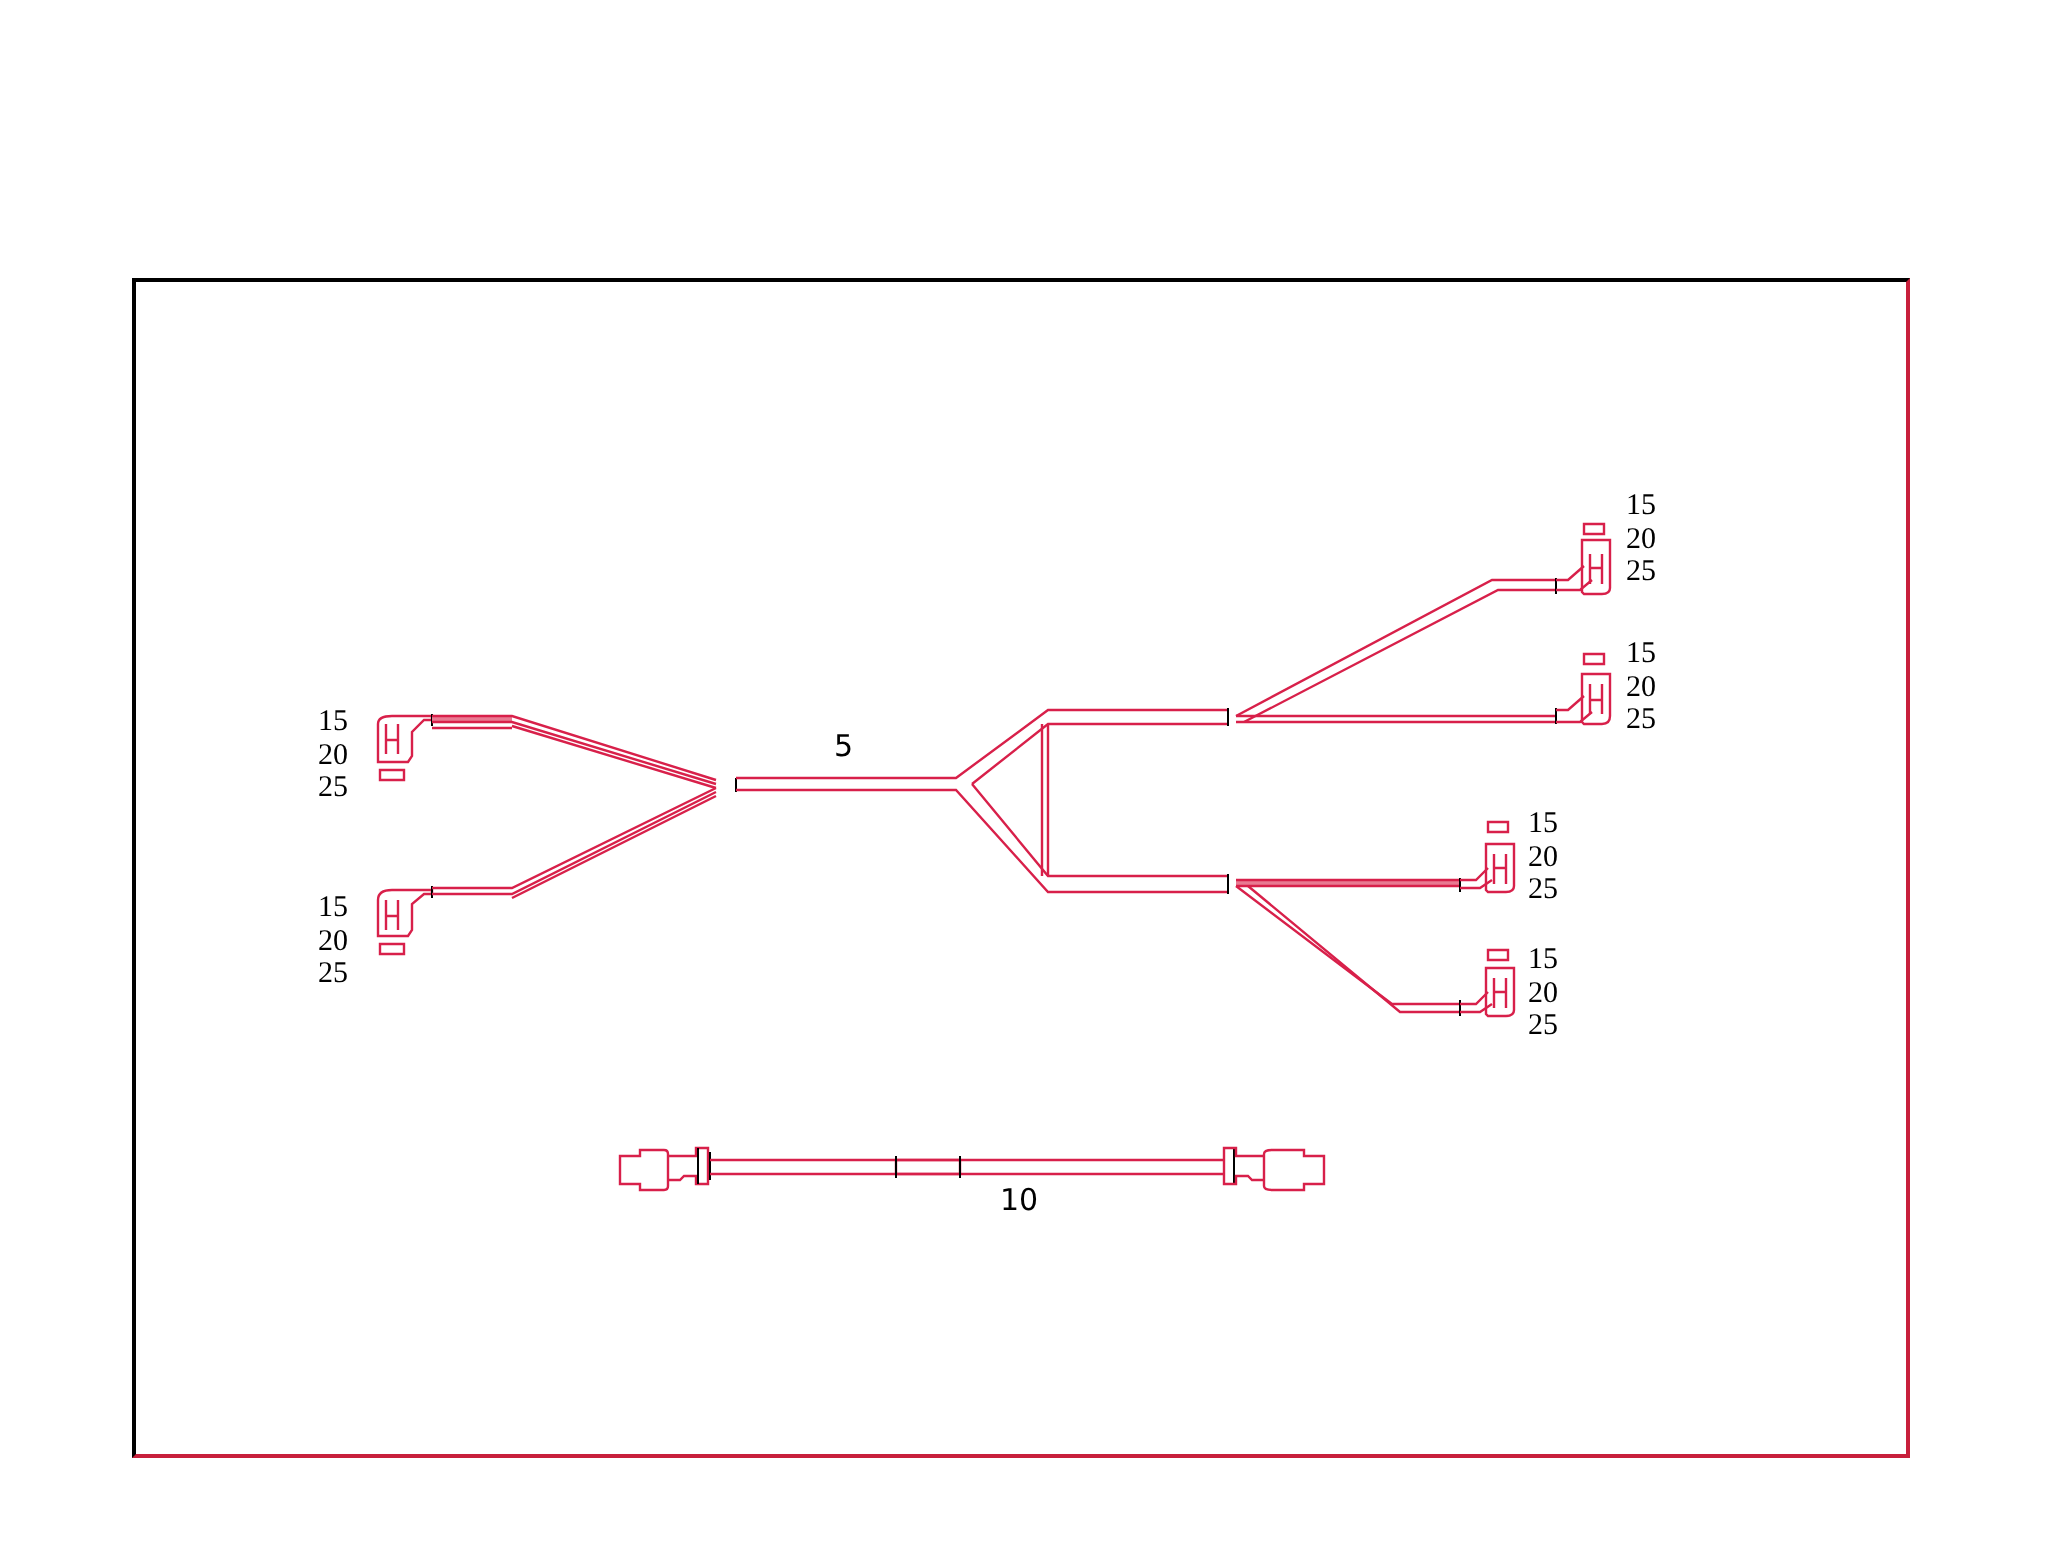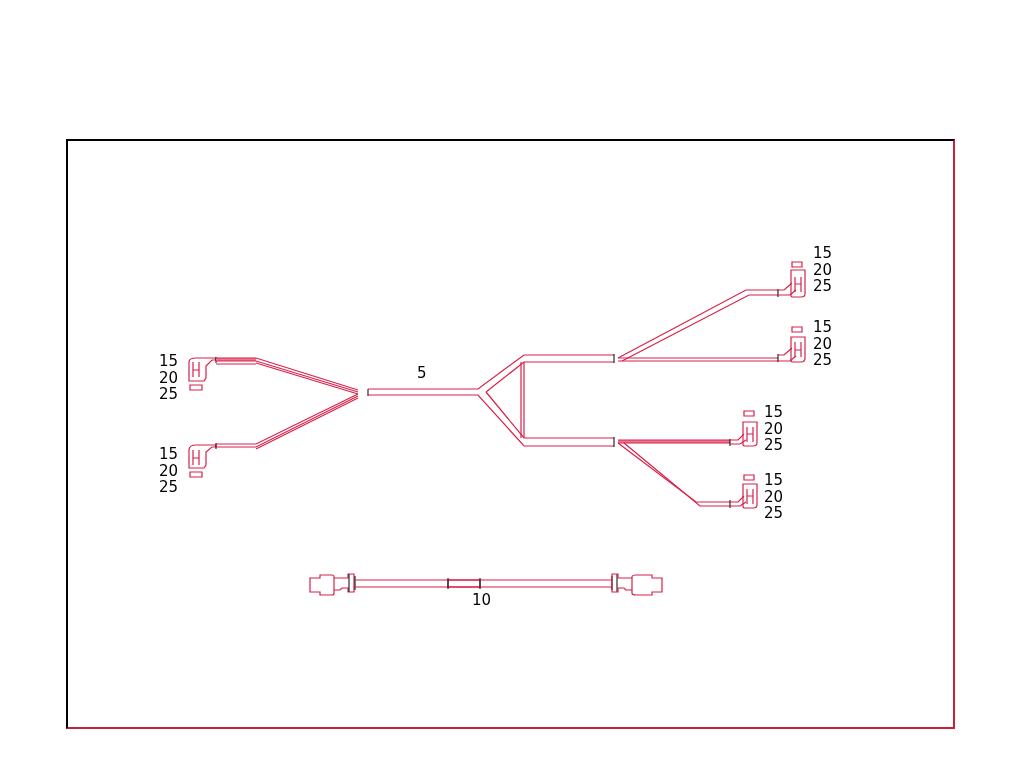--- a/index.html
+++ b/index.html
@@ -4,21 +4,21 @@
 <style>
   html, body { margin: 0; padding: 0; background: #ffffff; }
   body { width: 1024px; height: 781px; position: relative; overflow: hidden; font-family: "DejaVu Sans", sans-serif; }
   #canvas { position: absolute; left: 0; top: 0; width: 1024px; height: 781px; }
   .frame { position: absolute; left: 66px; top: 139px; width: 889px; height: 590px;
            border-top: 2px solid #000; border-left: 2px solid #000;
            border-right: 2px solid #c8203c; border-bottom: 2px solid #c8203c;
            box-sizing: border-box; }
   .lbl { position: absolute; font-size: 15px; line-height: 16.5px; color: #000; font-family: "DejaVu Sans", sans-serif; }
   .qty { position: absolute; font-size: 15px; line-height: 16.5px; color: #000; }
-  .qty span { display: block; }
+  .qty span { display: block; font-family: Liberation Serif, serif; }
   svg .w { fill: none; stroke: #d8204a; stroke-width: 1.2; }
   svg .k { fill: none; stroke: #000; stroke-width: 1; }
   svg .f { fill: #e87a92; stroke: none; }
 </style>
 </head>
 <body>
 
 <div id="canvas">
   <div class="frame"></div>
 
@@ -118,21 +118,21 @@
       <line class="k" x1="448" y1="578" x2="448" y2="589"></line>
       <line class="k" x1="480" y1="578" x2="480" y2="589"></line>
       <line class="k" x1="612" y1="576" x2="612" y2="590"></line>
       <line class="k" x1="617" y1="574" x2="617" y2="592"></line>
       <path class="w" d="M632 578 L618 578 L618 574 L612 574 L612 592 L618 592 L618 588 L624 588 L626 590 L632 590"></path>
       <path class="w" d="M652 578 L662 578 L662 592 L652 592 L652 595 L636 595 Q632 595 632 593 L632 577 Q632 575 636 575 L652 575 Z"></path>
     </g>
   </svg>
 
   <div class="lbl" style="left:417px;top:365px">5</div>
-  <div class="lbl" style="left:472px;top:592px">10</div>
+  <div class="lbl" style="left:500px;top:592px">10</div>
 
   <div class="qty" style="left:159px;top:353px">
     <span>15</span>
     <span>20</span>
     <span>25</span>
   </div>
   <div class="qty" style="left:159px;top:446px">
     <span>15</span>
     <span>20</span>
     <span>25</span>

